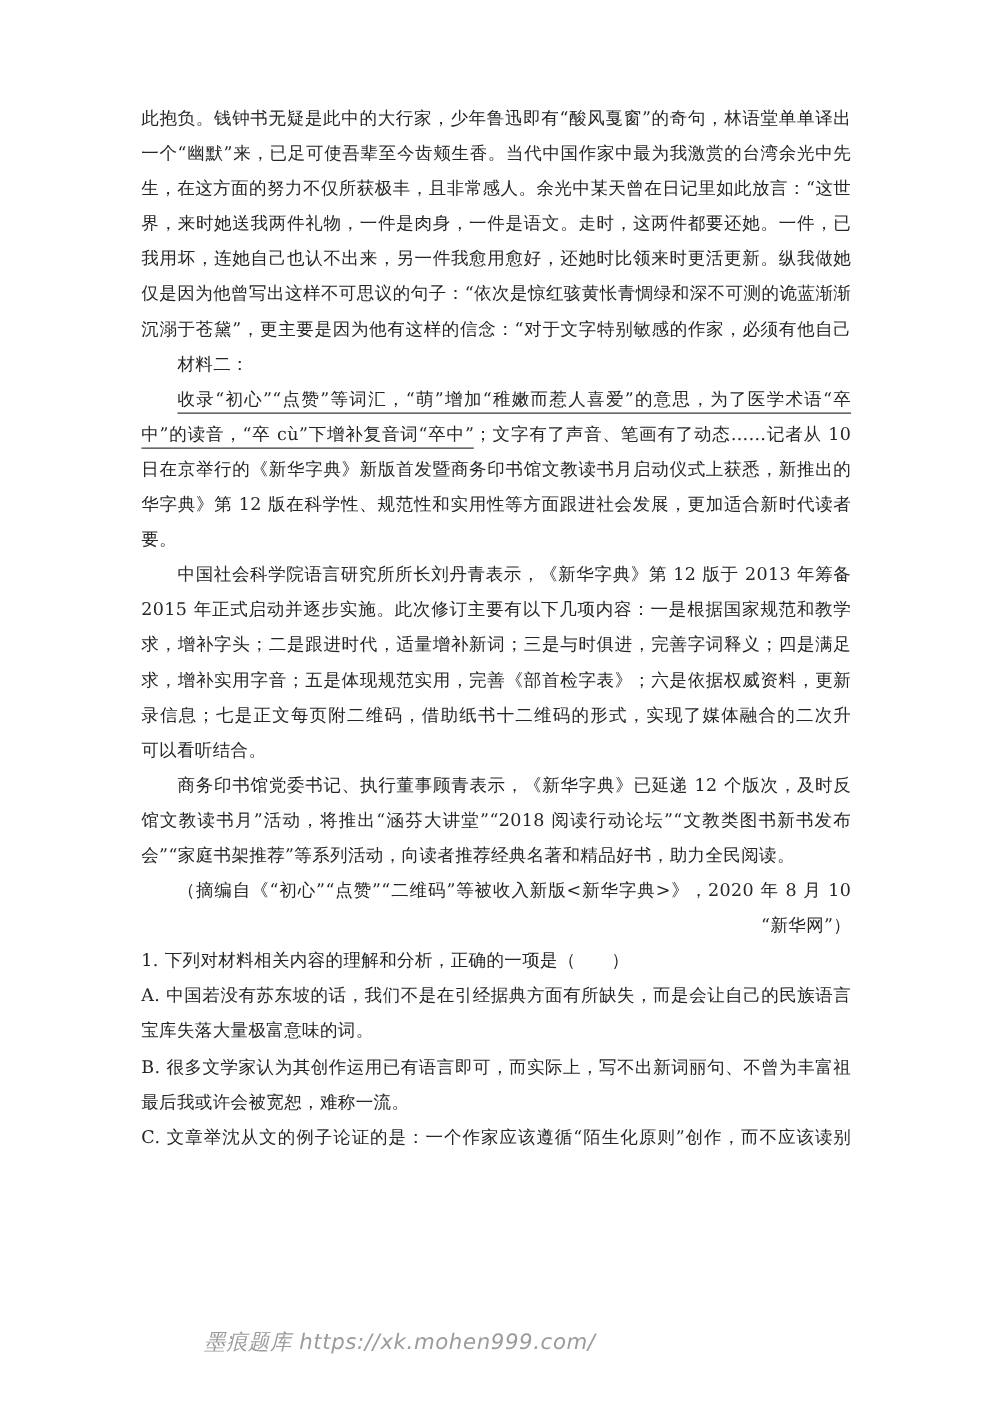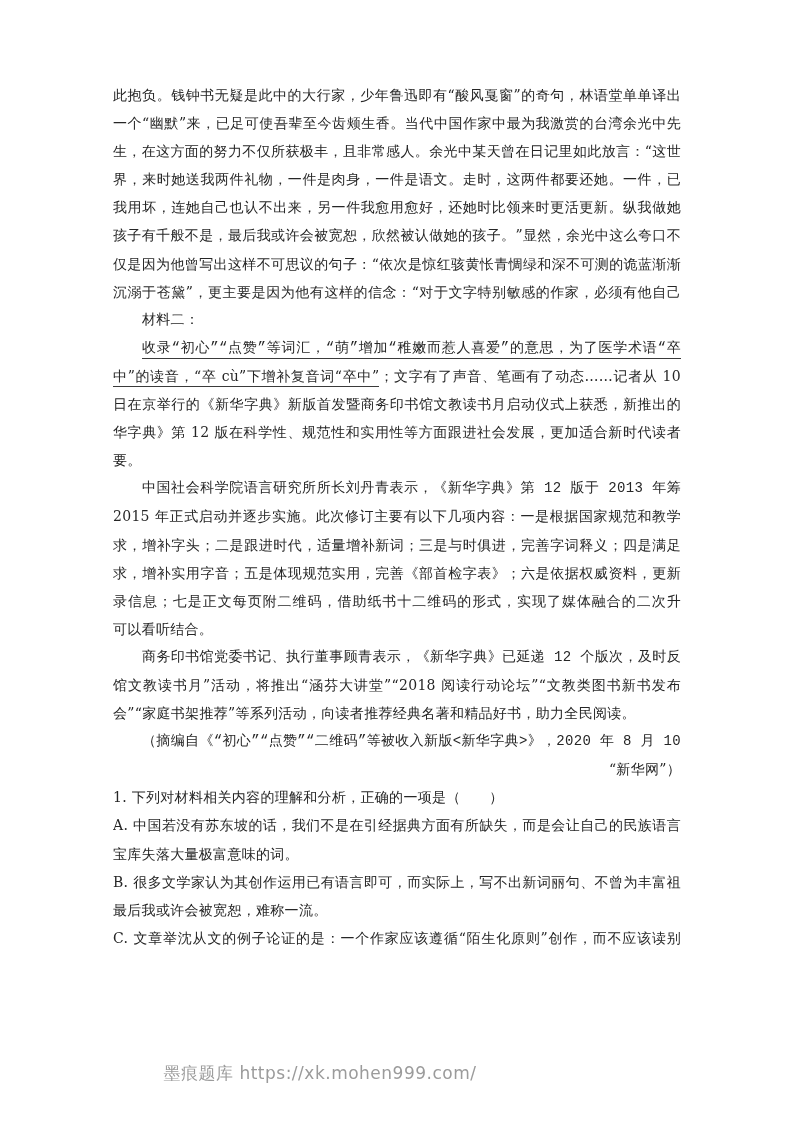--- a/index.html
+++ b/index.html
@@ -39,50 +39,49 @@
   .line.left {
     text-align: left;
     text-align-last: left;
   }
   .line.right {
     text-align: right;
     text-align-last: right;
   }
   .line.indent {
     padding-left: 29px;
-    font-family: Liberation Mono, monospace;
   }
   .u {
     border-bottom: 1px solid #3a3a3a;
     padding-bottom: 2px;
   }
   .footer {
     position: absolute;
     left: 0;
     top: 1062px;
     width: 640px;
     text-align: center;
     font-family: "DejaVu Sans", "Liberation Sans", sans-serif;
     font-size: 17px;
     color: #9b9b9b;
     letter-spacing: 0.5px;
+    font-style: italic;
   }
   .footer span { white-space: pre; }
 </style>
 </head>
 <body>
 
 <div class="page">
   <div class="doc-lines">
       <div class="line justify"><span>此抱负。钱钟书无疑是此中的大行家，少年鲁迅即有“酸风戛窗”的奇句，林语堂单单译出</span></div>
       <div class="line justify"><span>一个“幽默”来，已足可使吾辈至今齿颊生香。当代中国作家中最为我激赏的台湾余光中先</span></div>
       <div class="line justify"><span>生，在这方面的努力不仅所获极丰，且非常感人。余光中某天曾在日记里如此放言：“这世</span></div>
       <div class="line justify"><span>界，来时她送我两件礼物，一件是肉身，一件是语文。走时，这两件都要还她。一件，已被</span></div>
       <div class="line justify"><span>我用坏，连她自己也认不出来，另一件我愈用愈好，还她时比领来时更活更新。纵我做她的</span></div>
-      <div class="line justify"><span>孩子有千般不是，最后我或许会被宽恕，欣然被认做她的孩子。”显然，余光中这么夸口不</span></div>
       <div class="line justify"><span>仅是因为他曾写出这样不可思议的句子：“依次是惊红骇黄怅青惆绿和深不可测的诡蓝渐渐</span></div>
       <div class="line justify"><span>沉溺于苍黛”，更主要是因为他有这样的信念：“对于文字特别敏感的作家，必须有他自己专</span></div>
       <div class="line left indent"><span>材料二：</span></div>
       <div class="line justify indent"><span class="u">收录“初心”“点赞”等词汇，“萌”增加“稚嫩而惹人喜爱”的意思，为了医学术语“卒</span></div>
       <div class="line justify"><span class="u">中”的读音，“卒 cù”下增补复音词“卒中”</span><span>；文字有了声音、笔画有了动态……记者从 10</span></div>
       <div class="line justify"><span>日在京举行的《新华字典》新版首发暨商务印书馆文教读书月启动仪式上获悉，新推出的《新</span></div>
       <div class="line justify"><span>华字典》第 12 版在科学性、规范性和实用性等方面跟进社会发展，更加适合新时代读者需</span></div>
       <div class="line left"><span>要。</span></div>
       <div class="line justify indent"><span>中国社会科学院语言研究所所长刘丹青表示，《新华字典》第 12 版于 2013 年筹备修订，</span></div>
       <div class="line justify"><span>2015 年正式启动并逐步实施。此次修订主要有以下几项内容：一是根据国家规范和教学需</span></div>

